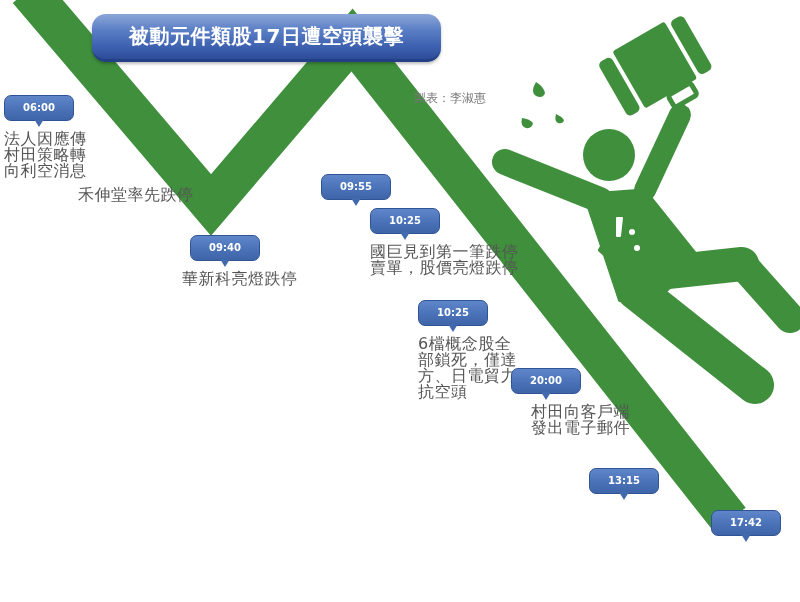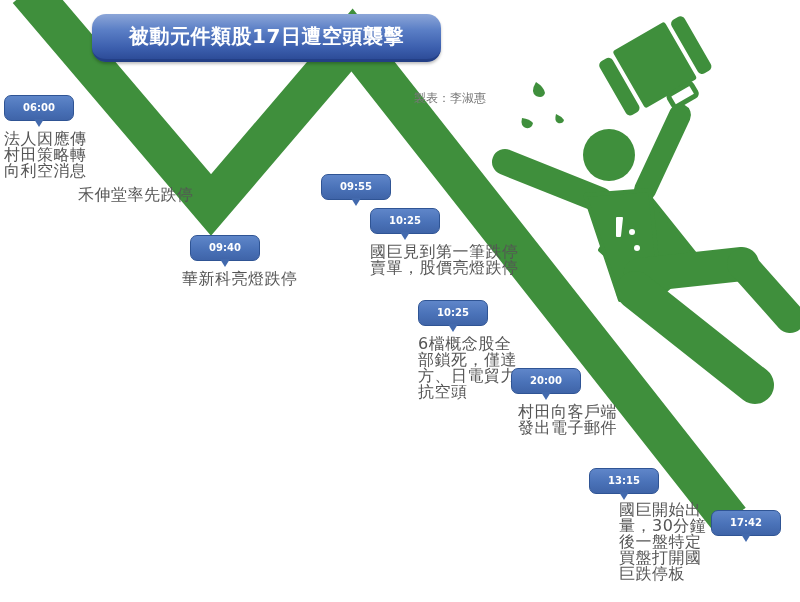--- a/index.html
+++ b/index.html
@@ -98,28 +98,23 @@
 <div class="event" style="left:418px; top:300px;">
   <div class="bubble">10:25</div>
   <div class="desc">6檔概念股全
 部鎖死，僅達
 方、日電貿力
 抗空頭</div>
 </div>
 
 <div class="event" style="left:511px; top:368px;">
   <div class="bubble">20:00</div>
-  <div class="desc" style="margin-left:7px;">村田向客戶端
+  <div class="desc" style="margin-left:20px;">村田向客戶端
 發出電子郵件</div>
 </div>
 
 <div class="event" style="left:589px; top:468px;">
   <div class="bubble">13:15</div>
-  <div class="desc" style="margin-left:30px; margin-top:8px;">國巨開始出
-量，30分鐘
-後一盤特定
-買盤打開國
-巨跌停板</div>
 </div>
 
 <div class="event" style="left:711px; top:510px;">
   <div class="bubble">17:42</div>
 </div>
 
 </body></html>

